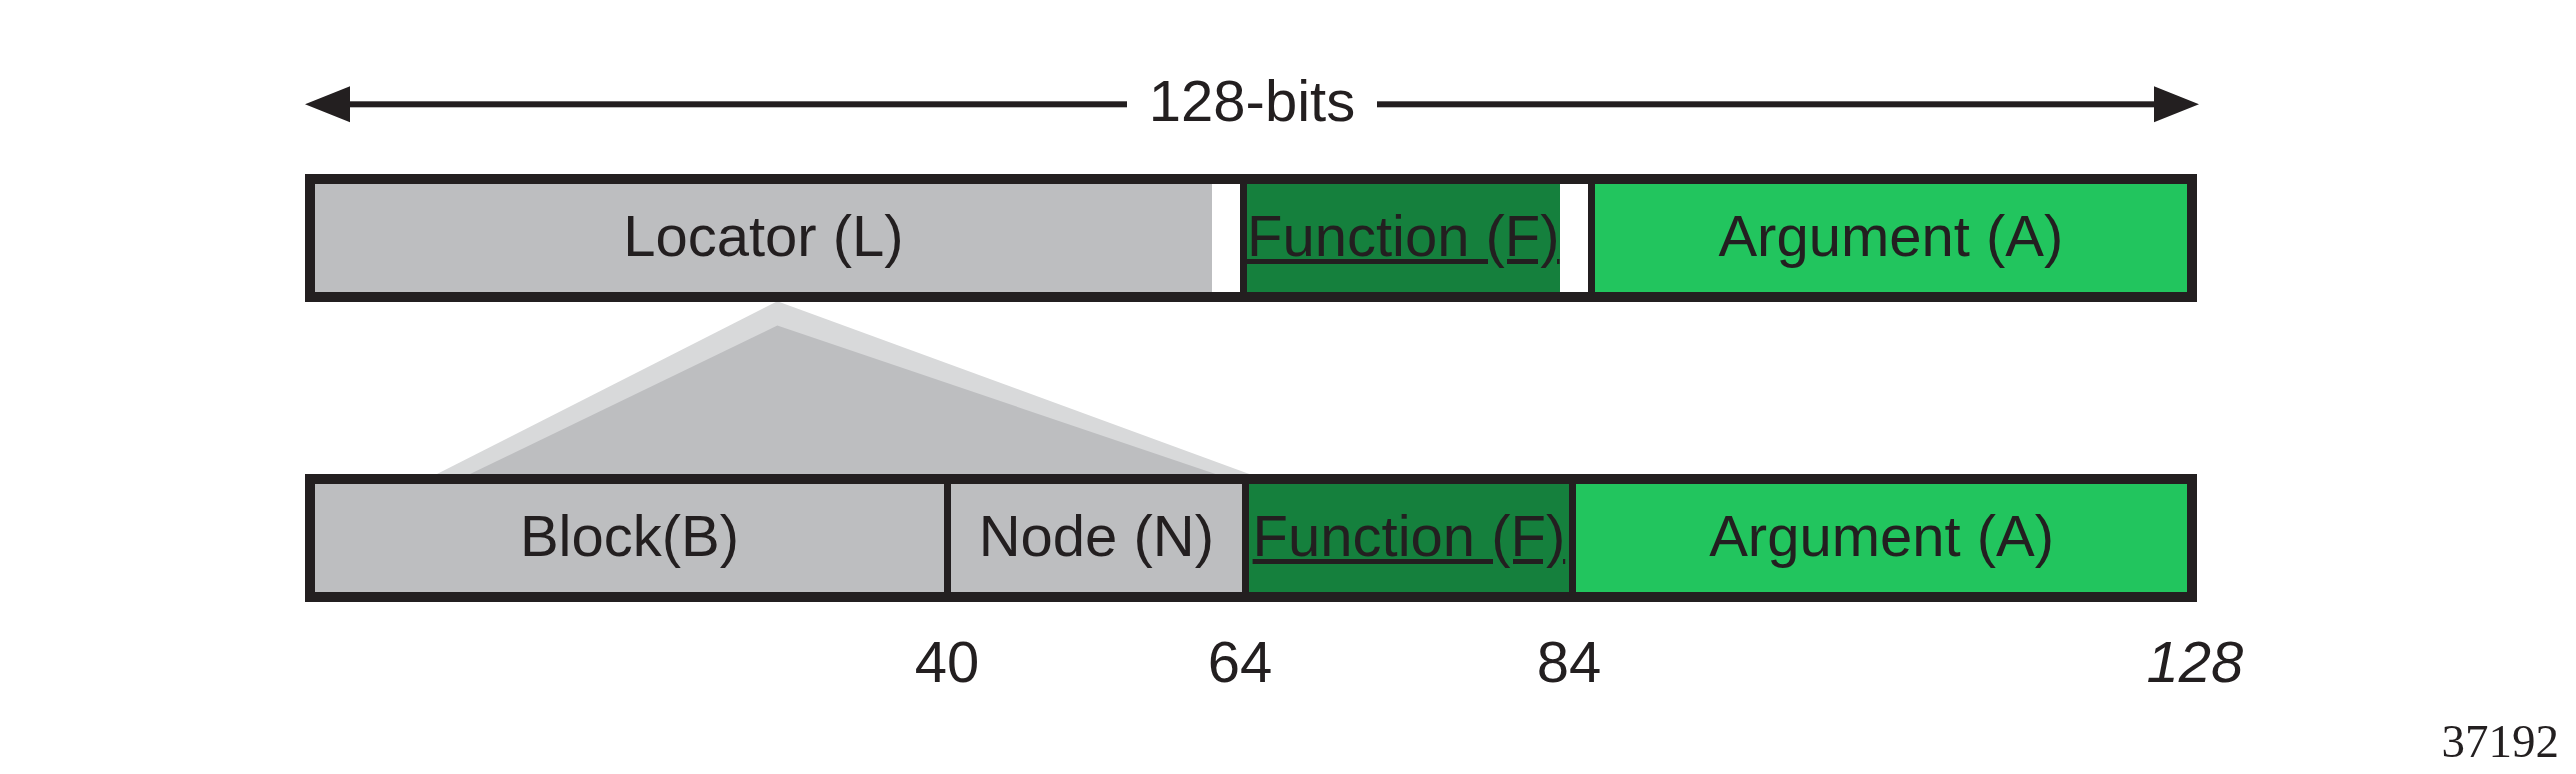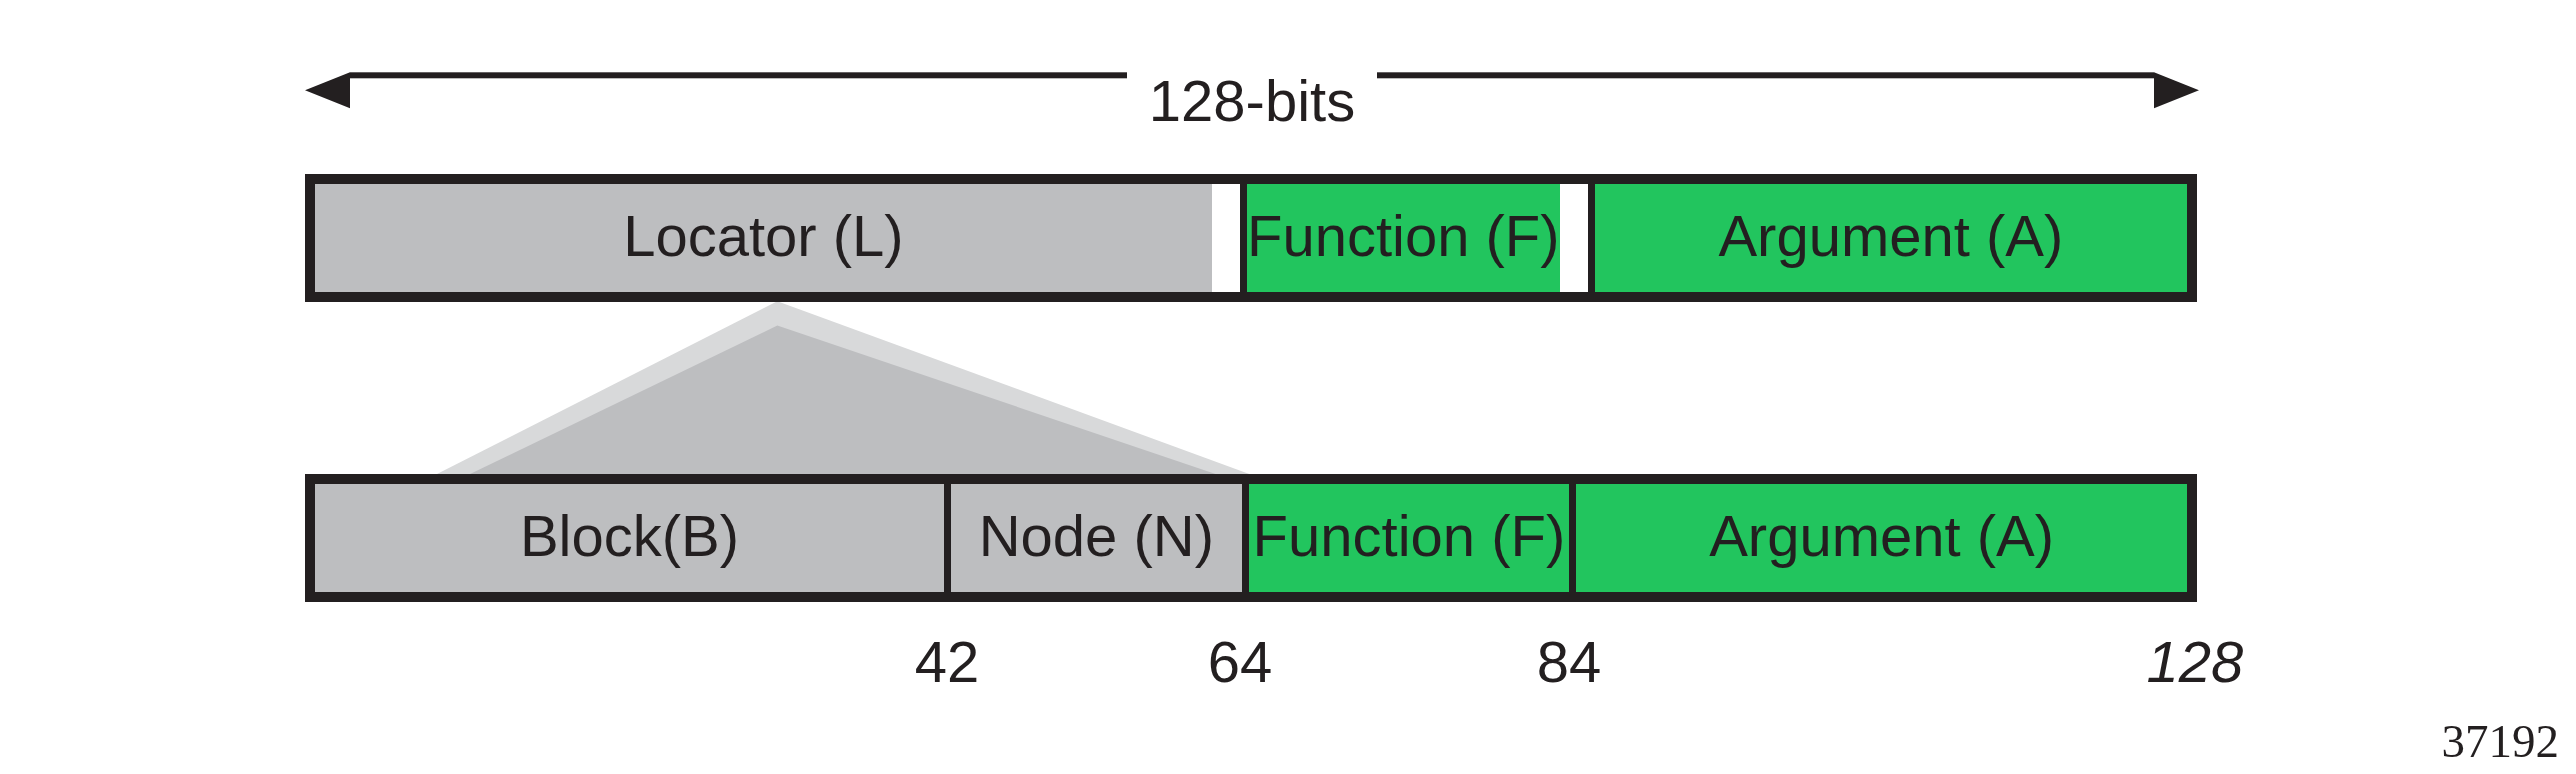--- a/index.html
+++ b/index.html
@@ -18,20 +18,21 @@
   }
 
   
   .arrow-row {
     position: absolute;
     left: 305px;
     width: 1894px;
     top: 104px;
     transform: translateY(-50%);
     display: flex;
+    align-items: center;
   }
   .arrow-line {
     flex: 1 1 auto;
     height: 6.3px;
     background: #231f20;
   }
   .arrowhead {
     width: 0;
     height: 0;
     border-top: 18px solid transparent;
@@ -75,21 +76,21 @@
     overflow: hidden;
   }
   .seg.divided { border-left: 7.2px solid #231f20; }
   .seg span {
     font-size: 58px;
     line-height: 1;
     white-space: nowrap;
     padding-bottom: 3.6px;
   }
   .fill-medium { background: #bdbec0; }
-  .fill-white  { background: #22c55e; }
+  .fill-white  { background: #15803d; text-decoration: underline; }
   .fill-light  { background: #22c55e; }
 
   
   .w-locator   { width: 49.4%; }
   .w-function  { width: 17.6%; }
   .w-argument  { width: 33.0%; }
   
   .w-block     { width: 33.6%; }
   .w-node      { width: 15.9%; }
   .w-function2 { width: 17.5%; }
@@ -157,21 +158,21 @@
       <span>Node (N)</span>
     </div>
     <div class="seg fill-white w-function2 divided">
       <span>Function (F)</span>
     </div>
     <div class="seg fill-light w-argument2 divided">
       <span>Argument (A)</span>
     </div>
   </div>
 
-  <span class="tick tick-48">42</span>
+  <span class="tick tick-48">40</span>
   <span class="tick tick-64">64</span>
   <span class="tick tick-84">84</span>
   <span class="tick tick-128">128</span>
 
   <span class="fig-number">37192</span>
 
 </div>
 
 
 </body></html>

